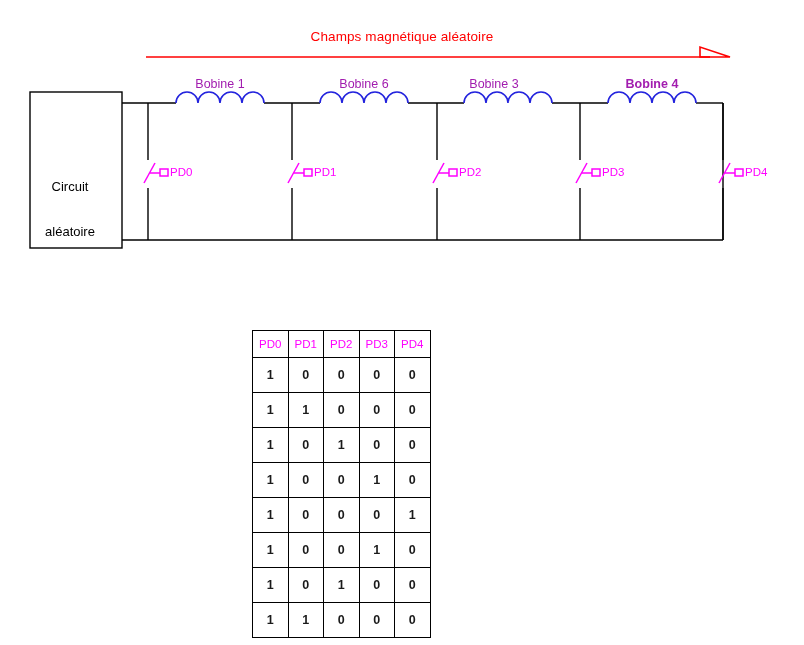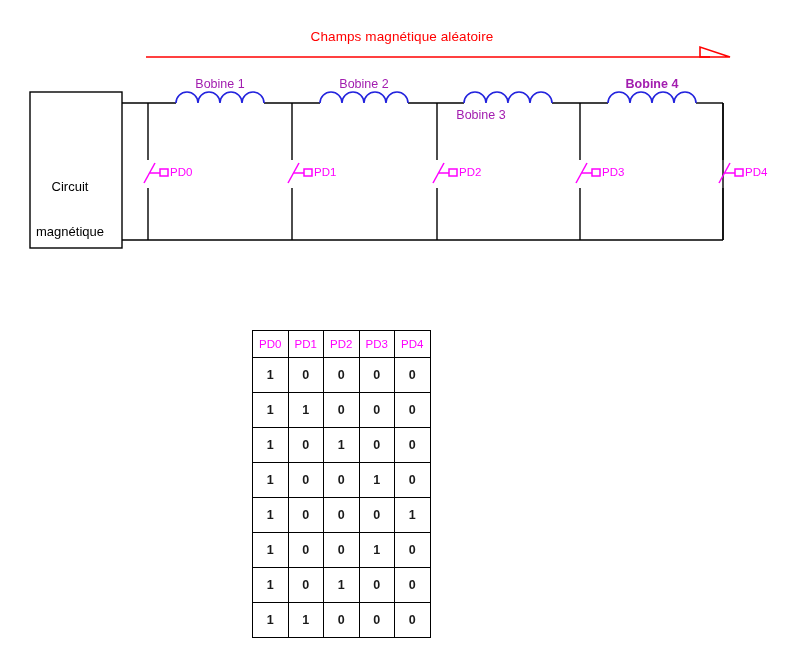--- a/index.html
+++ b/index.html
@@ -175,26 +175,26 @@
       <line x1="719" y1="183" x2="730" y2="163"></line>
       <line x1="725" y1="173" x2="735" y2="173"></line>
       <rect x="735" y="169" width="8" height="7"></rect>
     </g>
   </svg>
 
   <div class="txt" id="field-title">Champs magnétique aléatoire</div>
 
   <div class="txt" id="box-label">
     <span>Circuit</span>
-    <span>magnétique</span>
+    <span>aléatoire</span>
   </div>
 
   <div class="txt coil-label" style="left:175px; width:90px;">Bobine 1</div>
-  <div class="txt coil-label" style="left:319px; width:90px;">Bobine 2</div>
-  <div class="txt coil-label" style="left:436px; width:90px;margin-top:31px;">Bobine 3</div>
+  <div class="txt coil-label" style="left:319px; width:90px;">Bobine 6</div>
+  <div class="txt coil-label" style="left:449px; width:90px;">Bobine 3</div>
   <div class="txt coil-label" style="left:607px; width:90px;font-weight:bold;">Bobine 4</div>
 
   <div class="txt switch-label" style="left:170px;">PD0</div>
   <div class="txt switch-label" style="left:314px;">PD1</div>
   <div class="txt switch-label" style="left:459px;">PD2</div>
   <div class="txt switch-label" style="left:602px;">PD3</div>
   <div class="txt switch-label" style="left:745px;">PD4</div>
 
   <table id="truth-table">
     <thead>

